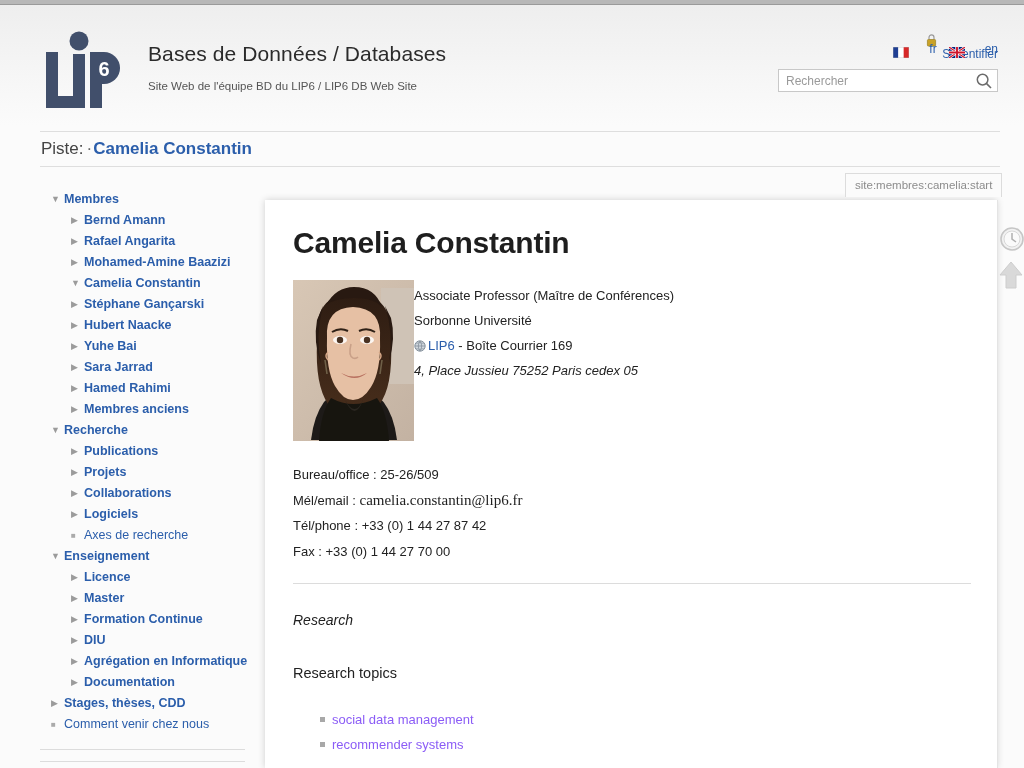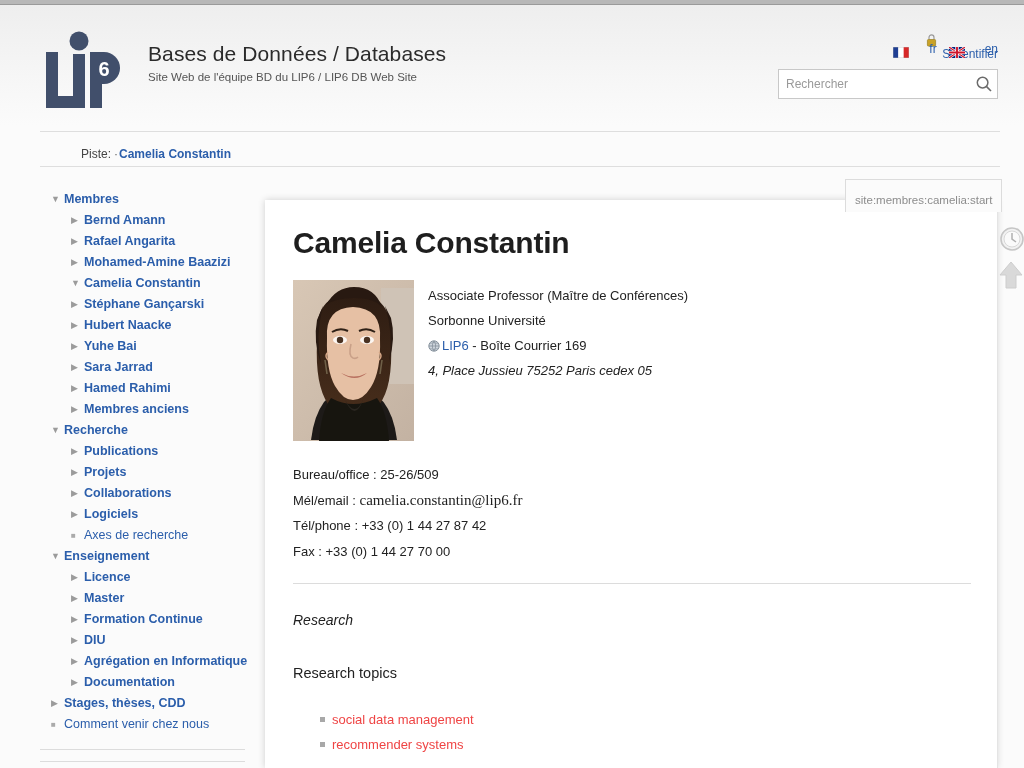--- a/index.html
+++ b/index.html
@@ -33,21 +33,21 @@
     position: absolute; left: 42px; top: 25px;
     width: 82px; height: 80px;
   }
 
   .site-titles { position: absolute; left: 148px; top: 36px; }
   .site-title {
     font-size: 21px; color: #2b2b2b; letter-spacing: .1px;
     line-height: 26px; white-space: nowrap;
   }
   .site-tagline {
-    font-size: 11.5px; color: #555; margin-top: 3px;
+    font-size: 11.5px; color: #555; margin-top: 12px;
     line-height: 14px; white-space: nowrap;
   }
 
   .login-row {
     position: absolute; right: 26px; top: 13px;
     display: flex; align-items: center; gap: 5px;
   }
   .lock-icon { display: block; width: 11px; height: 13px; }
   .login-link {
     font-size: 12px; color: #2b5eab; text-decoration: none; white-space: nowrap; margin-top: 29px;
@@ -56,21 +56,21 @@
   .lang-row {
     position: absolute; right: 26px; top: 37px;
     display: flex; align-items: center; gap: 12px;
   }
   .lang-item { display: flex; align-items: center; gap: 20px; }
   .flag { display: block; width: 16px; height: 11px; }
   .lang-label { font-size: 12px; color: #2b5eab; }
 
   .search-box {
     position: absolute; right: 26px; top: 64px;
-    width: 220px; height: 30px;
+    width: 220px; height: 23px;
     background: #fff;
     border: 1px solid #c8c8c8;
     display: flex; align-items: center;
   }
   .search-input {
     flex: 1; border: 0; outline: 0; background: transparent;
     font-family: "Liberation Sans", sans-serif;
     font-size: 12px; color: #333; padding: 0 4px 0 7px; height: 21px;
   }
   .search-input::placeholder { color: #9a9a9a; }
@@ -80,22 +80,22 @@
   .crumb-wrap {
     position: absolute; left: 0; top: 126px;
     width: 1024px; height: 36px;
   }
   .crumb-line-top, .crumb-line-bot {
     position: absolute; left: 40px; width: 960px; height: 1px; background: #dedede;
   }
   .crumb-line-top { top: 0; }
   .crumb-line-bot { top: 35px; }
   .crumb-text {
-    position: absolute; left: 41px; top: 16px;
-    font-size: 12px; color: #444; white-space: nowrap; margin-left: 40px;
+    position: absolute; left: 41px; top: 8px;
+    font-size: 17px; color: #444; white-space: nowrap;
   }
   .crumb-sep { color: #666; margin: 0 1px 0 3px; }
   .crumb-link { color: #2b5eab; font-weight: bold; text-decoration: none; }
 
   
   .body-area { position: absolute; left: 0; top: 162px; width: 1024px; height: 601px; }
 
   
   .sidebar {
     position: absolute; left: 40px; top: 22px;
@@ -123,22 +123,22 @@
   
   .content-card {
     position: absolute; left: 265px; top: 33px;
     width: 732px; min-height: 568px;
     background: #ffffff;
     box-shadow: 0 0 7px rgba(0,0,0,.18);
     padding: 26px 28px 0 28px;
   }
 
   .pageid-badge {
-    position: absolute; left: 845px; top: 12px;
-    padding: 14px 9px 6px 9px;
+    position: absolute; left: 845px; top: 6px;
+    padding: 5px 9px 6px 9px;
     background: #fbfbfb;
     border: 1px solid #dcdcdc;
     border-bottom: 0;
     font-size: 11.5px; color: #8c8c8c;
     white-space: nowrap; z-index: 4;
   }
 
   h1.doc-title {
     margin: 0 0 20px 0;
     font-size: 30px; font-weight: bold; color: #1e1e1e;
@@ -146,21 +146,21 @@
   }
 
   .profile { display: flex; align-items: flex-start; }
   .photo {
     flex: 0 0 121px; width: 121px; height: 161px;
     border: 0; overflow: hidden; position: relative;
     background: #cbb9a8;
   }
   .photo svg { display: block; width: 121px; height: 161px; }
 
-  .profile-lines { margin-left: 14px; padding-top: 3px; }
+  .profile-lines { padding-top: 3px; }
   .pline {
     font-size: 13px; color: #222; line-height: 25px; white-space: nowrap;
   }
   .pline.italic { font-style: italic; }
   .inline-link { color: #2b5eab; text-decoration: none; }
   .globe { display: inline-block; width: 12px; height: 12px; vertical-align: -2px; margin-right: 2px; }
 
   .contact { margin-top: 21px; }
   .cline { font-size: 13px; color: #222; line-height: 25.5px; white-space: nowrap; }
   .email-serif { font-family: "Liberation Serif", serif; font-size: 15px; }
@@ -169,21 +169,21 @@
 
   .research-head {
     font-size: 14px; font-style: italic; color: #222;
     margin: 26px 0 0 0; line-height: 20px;
   }
   .research-sub {
     font-size: 14.5px; color: #222; margin: 33px 0 0 0; line-height: 20px;
   }
   .topic-list { margin: 24px 0 0 0; padding: 0; list-style: none; }
   .topic-list li {
-    font-size: 13px; color: #ef4444; line-height: 25px;
+    font-size: 13px; color: #8b5cf6; line-height: 25px;
     padding-left: 39px; position: relative;
   }
   .topic-list li::before {
     content: "";
     position: absolute; left: 27px; top: 10px;
     width: 5px; height: 5px; background: #a8a8a8;
   }
 
   
   .right-rail {

